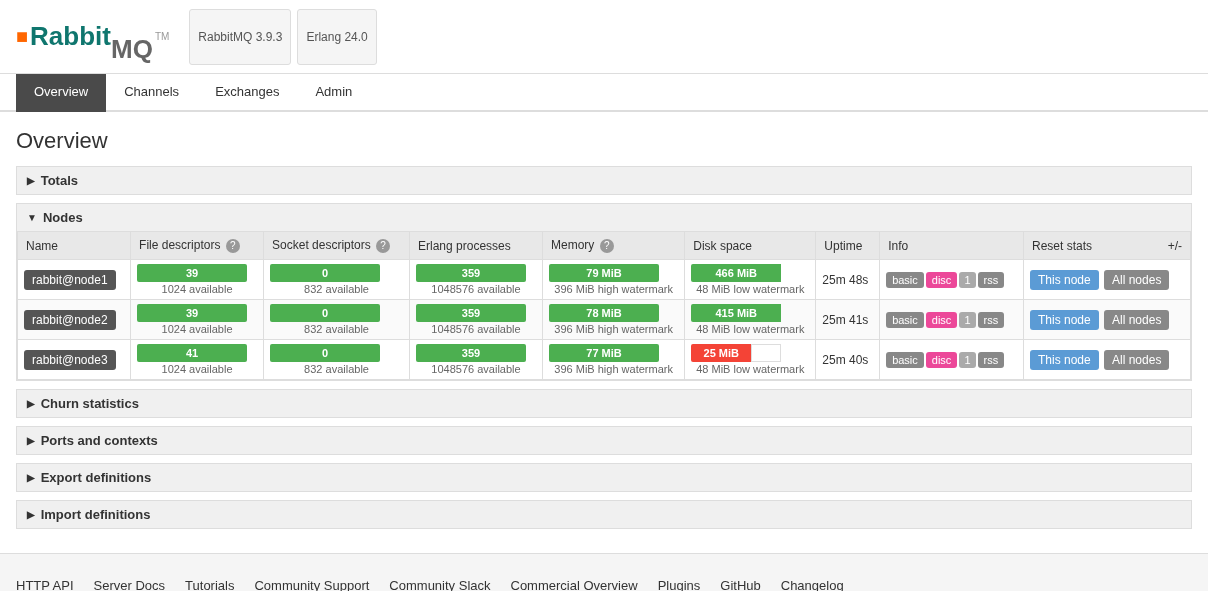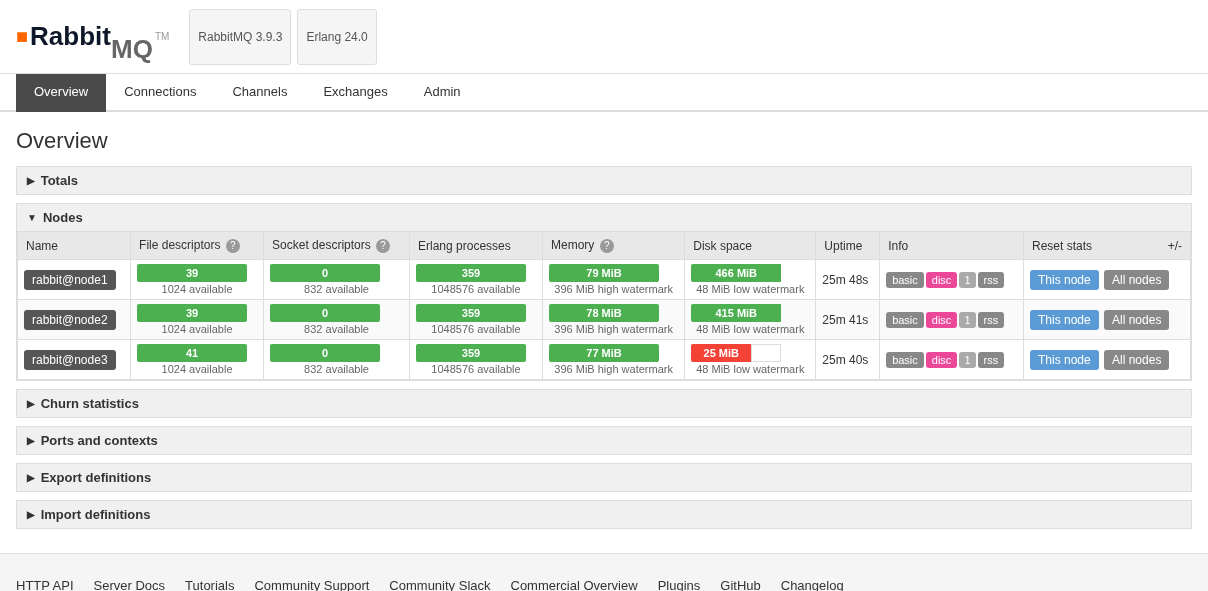--- a/index.html
+++ b/index.html
@@ -1,21 +1,21 @@
 <!DOCTYPE html>
 <html><head>
   <meta charset="utf-8">
   <style>
     * { box-sizing: border-box; margin: 0; padding: 0; }
     body { font-family: Arial, sans-serif; font-size: 13px; background: #fff; color: #333; }
 
     
     .header { display: flex; align-items: center; padding: 8px 16px; border-bottom: 1px solid #ddd; background: #fff; }
     .logo { display: flex; align-items: center; margin-right: 20px; }
-    .logo-rabbit { color: #0f172a; font-size: 26px; font-weight: bold; }
+    .logo-rabbit { color: #0f766e; font-size: 26px; font-weight: bold; }
     .logo-mq { color: #666; font-size: 26px; font-weight: bold; margin-top: 26px; }
     .logo-tm { color: #999; font-size: 10px; vertical-align: super; margin-left: 2px; }
     .version-badge { background: #f5f5f5; border: 1px solid #ddd; border-radius: 3px; padding: 20px 8px; font-size: 12px; color: #555; margin-right: 6px; }
 
     
     .nav { display: flex; background: #fff; border-bottom: 2px solid #ddd; padding: 0 16px; }
     .nav-item { padding: 10px 18px; cursor: pointer; font-size: 13px; color: #333; border-bottom: 3px solid transparent; margin-bottom: -2px; }
     .nav-item.active { background: #4a4a4a; color: #fff; border-bottom: 3px solid #4a4a4a; }
 
     
@@ -77,21 +77,20 @@
     <span class="logo-rabbit">Rabbit</span>
       <span class="logo-mq">MQ</span>
       <span class="logo-tm">TM</span>
   </div>
   <span class="version-badge">RabbitMQ 3.9.3</span>
   <span class="version-badge">Erlang 24.0</span>
 </div>
 
 <div class="nav">
   <div class="nav-item active">Overview</div>
-  <div class="nav-item">Connections</div>
   <div class="nav-item">Channels</div>
   <div class="nav-item">Exchanges</div>
   <div class="nav-item">Admin</div>
 </div>
 
 <div class="content">
   <h1>Overview</h1>
 
   <div class="section">
     <div class="section-header">

